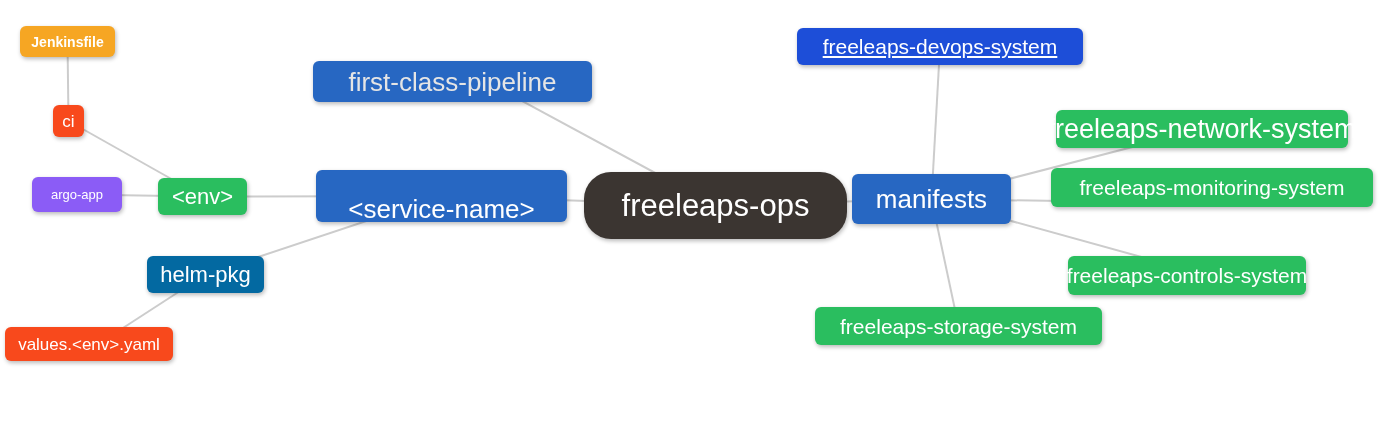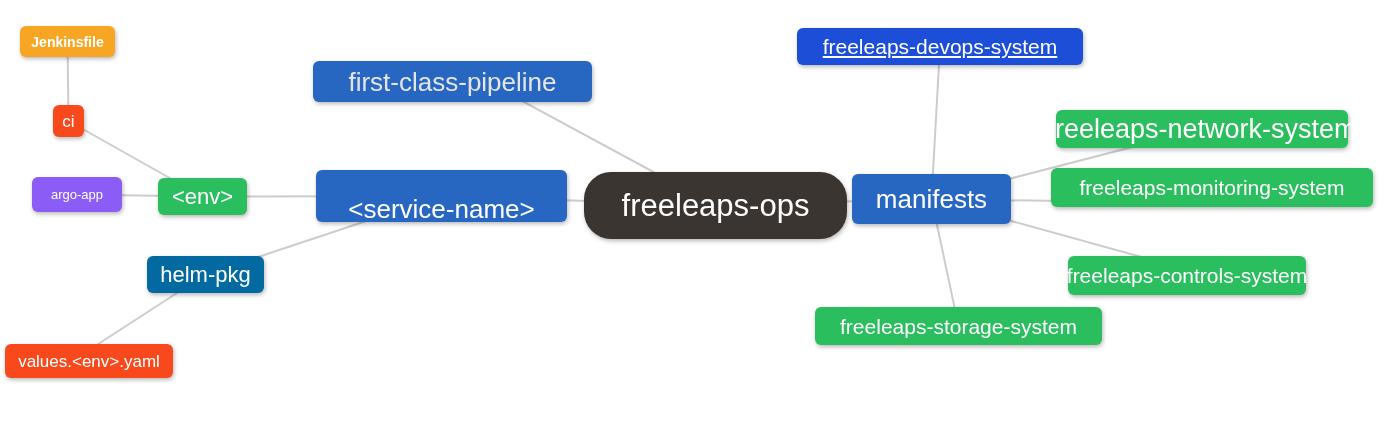--- a/index.html
+++ b/index.html
@@ -74,21 +74,21 @@
       </div>
       <div class="node" style="left: 147px; top: 256px; width: 117px; height: 37px; font-size: 22px; background: #0369a1; color: rgb(255, 255, 255);">
         <span>helm-pkg</span>
       </div>
       <div class="node" style="left: 53px; top: 105px; width: 31px; height: 32px; font-size: 17px; background: rgb(248, 73, 28); color: rgb(255, 255, 255);">
         <span>ci</span>
       </div>
       <div class="node" style="left: 32px; top: 177px; width: 90px; height: 35px; font-size: 13px; background: #8b5cf6; color: rgb(255, 255, 255);">
         <span>argo-app</span>
       </div>
-      <div class="node" style="left: 5px; top: 344px; width: 168px; height: 34px; font-size: 17px; background: rgb(248, 73, 28); color: rgb(255, 255, 255);">
+      <div class="node" style="left: 5px; top: 327px; width: 168px; height: 34px; font-size: 17px; background: rgb(248, 73, 28); color: rgb(255, 255, 255);">
         <span>values.&lt;env&gt;.yaml</span>
       </div>
       <div class="node" style="left: 20px; top: 26px; width: 95px; height: 31px; font-size: 14px; background: rgb(246, 166, 35); color: rgb(255, 255, 255); font-weight: bold;">
         <span>Jenkinsfile</span>
       </div>
       <div class="node" style="left: 797px; top: 28px; width: 286px; height: 37px; font-size: 21px; background: #1d4ed8; color: rgb(255, 255, 255); text-decoration: underline;">
         <span>freeleaps-devops-system</span>
       </div>
       <div class="node" style="left: 1056px; top: 110px; width: 292px; height: 38px; font-size: 27px; background: rgb(42, 190, 95); color: rgb(255, 255, 255);">
         <span>freeleaps-network-system</span>

